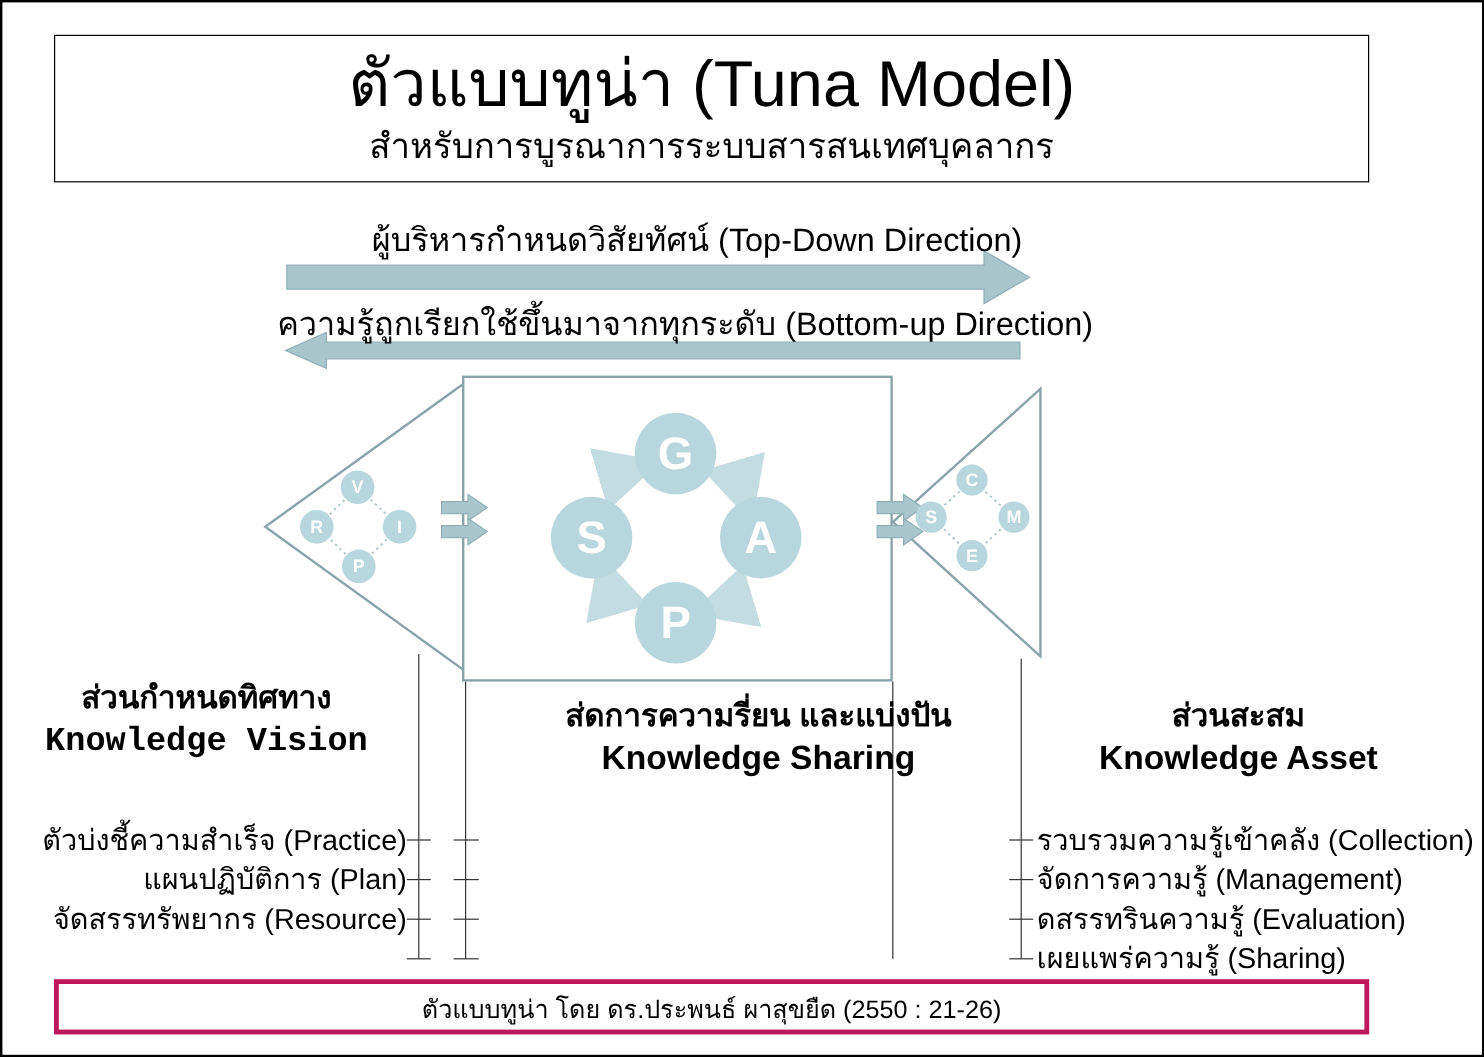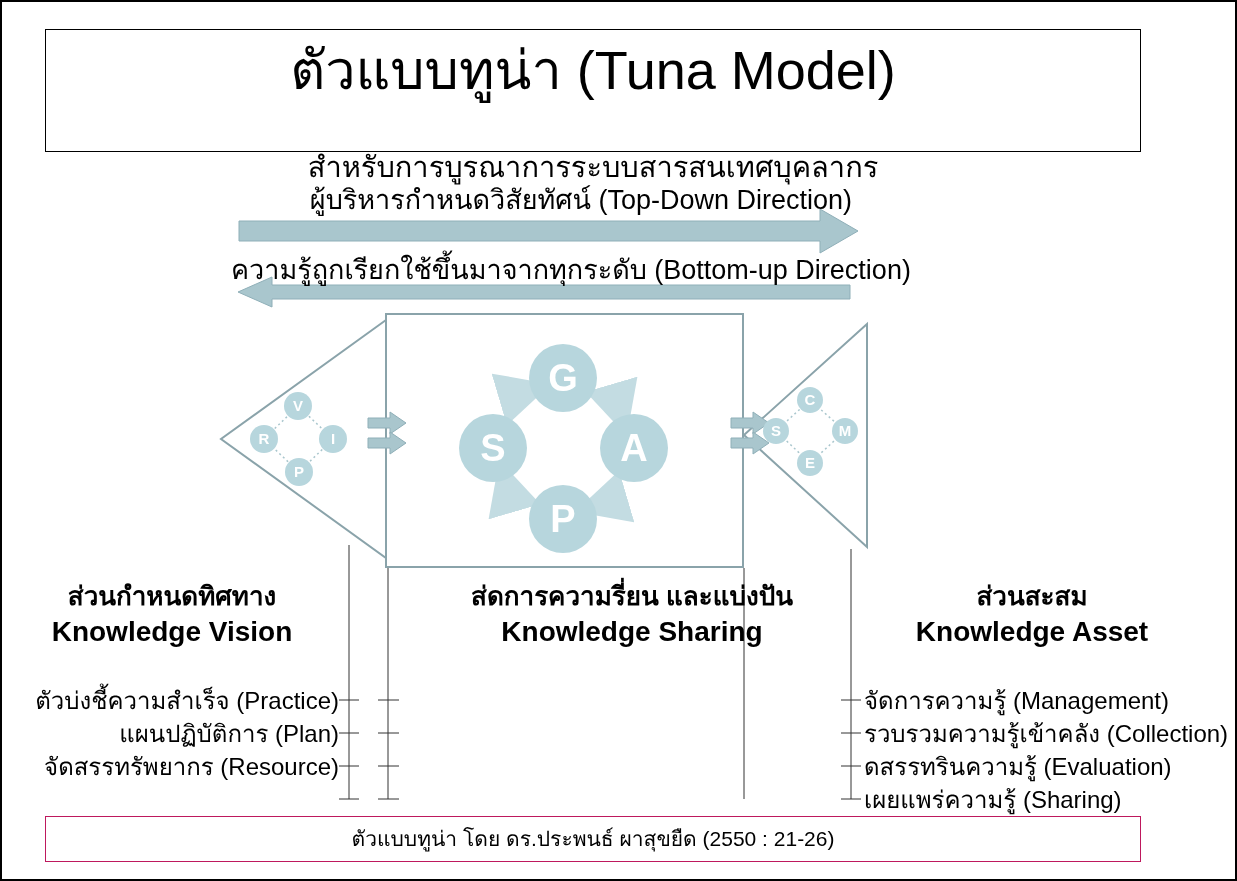--- a/index.html
+++ b/index.html
@@ -4,39 +4,39 @@
 <style>
   * { margin:0; padding:0; box-sizing:border-box; }
   html,body { background:#fff; }
   body { font-family:"Liberation Sans", sans-serif; color:#000; }
   .page { position:relative; width:1237px; height:881px; background:#fff; border:2px solid #000; overflow:hidden; }
   .abs { position:absolute; }
   svg.diagram { position:absolute; left:0; top:0; }
 
   .title-box { left:43px; top:27px; width:1096px; height:123px; border:1px solid #000; text-align:center; background:#fff; }
   .title-1 { font-size:54px; line-height:64px; margin-top:8px; }
-  .title-2 { font-size:29px; line-height:42px;margin-top:44px; }
+  .title-2 { font-size:29px; line-height:42px; }
 
   .arrow-label { font-size:27px; text-align:right; white-space:nowrap; }
   #label-topdown { left:230px; top:176px; width:620px; }
   #label-bottomup { left:229px; top:246px; width:665px; }
 
   .section-header { text-align:center; font-weight:bold; }
   .sec-thai { font-size:26px; line-height:34px; }
   .sec-eng  { font-size:28px; line-height:38px; }
-  #sec-vision  { left:15px;  top:577px; width:310px; }
+  #sec-vision  { left:15px;  top:564px; width:310px;font-family:Liberation Mono, monospace; }
   #sec-sharing { left:445px; top:577px; width:370px; }
   #sec-asset   { left:870px; top:577px; width:320px; }
 
   .kv-list { font-size:24px; line-height:33px; white-space:nowrap; }
   #list-vision  { left:15px;  top:682px; width:322px; text-align:right; }
   #list-sharing { left:400px; top:682px; width:460px; text-align:left; }
   #list-asset   { left:862px; top:682px; width:370px; text-align:left; }
 
-  .footer-box { left:43px; top:814px; width:1096px; height:46px; border:1px solid #be185d; text-align:center; font-size:21px; line-height:44px; background:#fff; }
+  .footer-box { left:43px; top:814px; width:1096px; height:46px; border:4px solid #be185d; text-align:center; font-size:21px; line-height:44px; background:#fff; }
 
   .big-letter  { font-family:"Liberation Sans", sans-serif; font-weight:bold; font-size:38px; fill:#ffffff; text-anchor:middle; }
   .small-letter{ font-family:"Liberation Sans", sans-serif; font-weight:bold; font-size:15px; fill:#ffffff; text-anchor:middle; }
 </style>
 </head>
 <body>
 
 <div class="page">
 
   <svg class="diagram" width="1237" height="881" viewBox="0 0 1237 881">
@@ -159,22 +159,22 @@
     <div class="sec-thai">ส่วนสะสม</div>
     <div class="sec-eng">Knowledge Asset</div>
   </div>
 
   <div class="abs kv-list" id="list-vision">
     <div class="kv-item">ตัวบ่งชี้ความสำเร็จ (Practice)</div>
     <div class="kv-item">แผนปฏิบัติการ (Plan)</div>
     <div class="kv-item">จัดสรรทรัพยากร (Resource)</div>
   </div>
   <div class="abs kv-list" id="list-asset">
+    <div class="kv-item">รวบรวมความรู้เข้าคลัง (Collection)</div>
     <div class="kv-item">จัดการความรู้ (Management)</div>
-    <div class="kv-item">รวบรวมความรู้เข้าคลัง (Collection)</div>
     <div class="kv-item">ดสรรทรินความรู้ (Evaluation)</div>
     <div class="kv-item">เผยแพร่ความรู้ (Sharing)</div>
   </div>
 
   <div class="abs footer-box">
     <span>ตัวแบบทูน่า โดย ดร.ประพนธ์ ผาสุขยืด (2550 : 21-26)</span>
   </div>
 
 </div>
 

